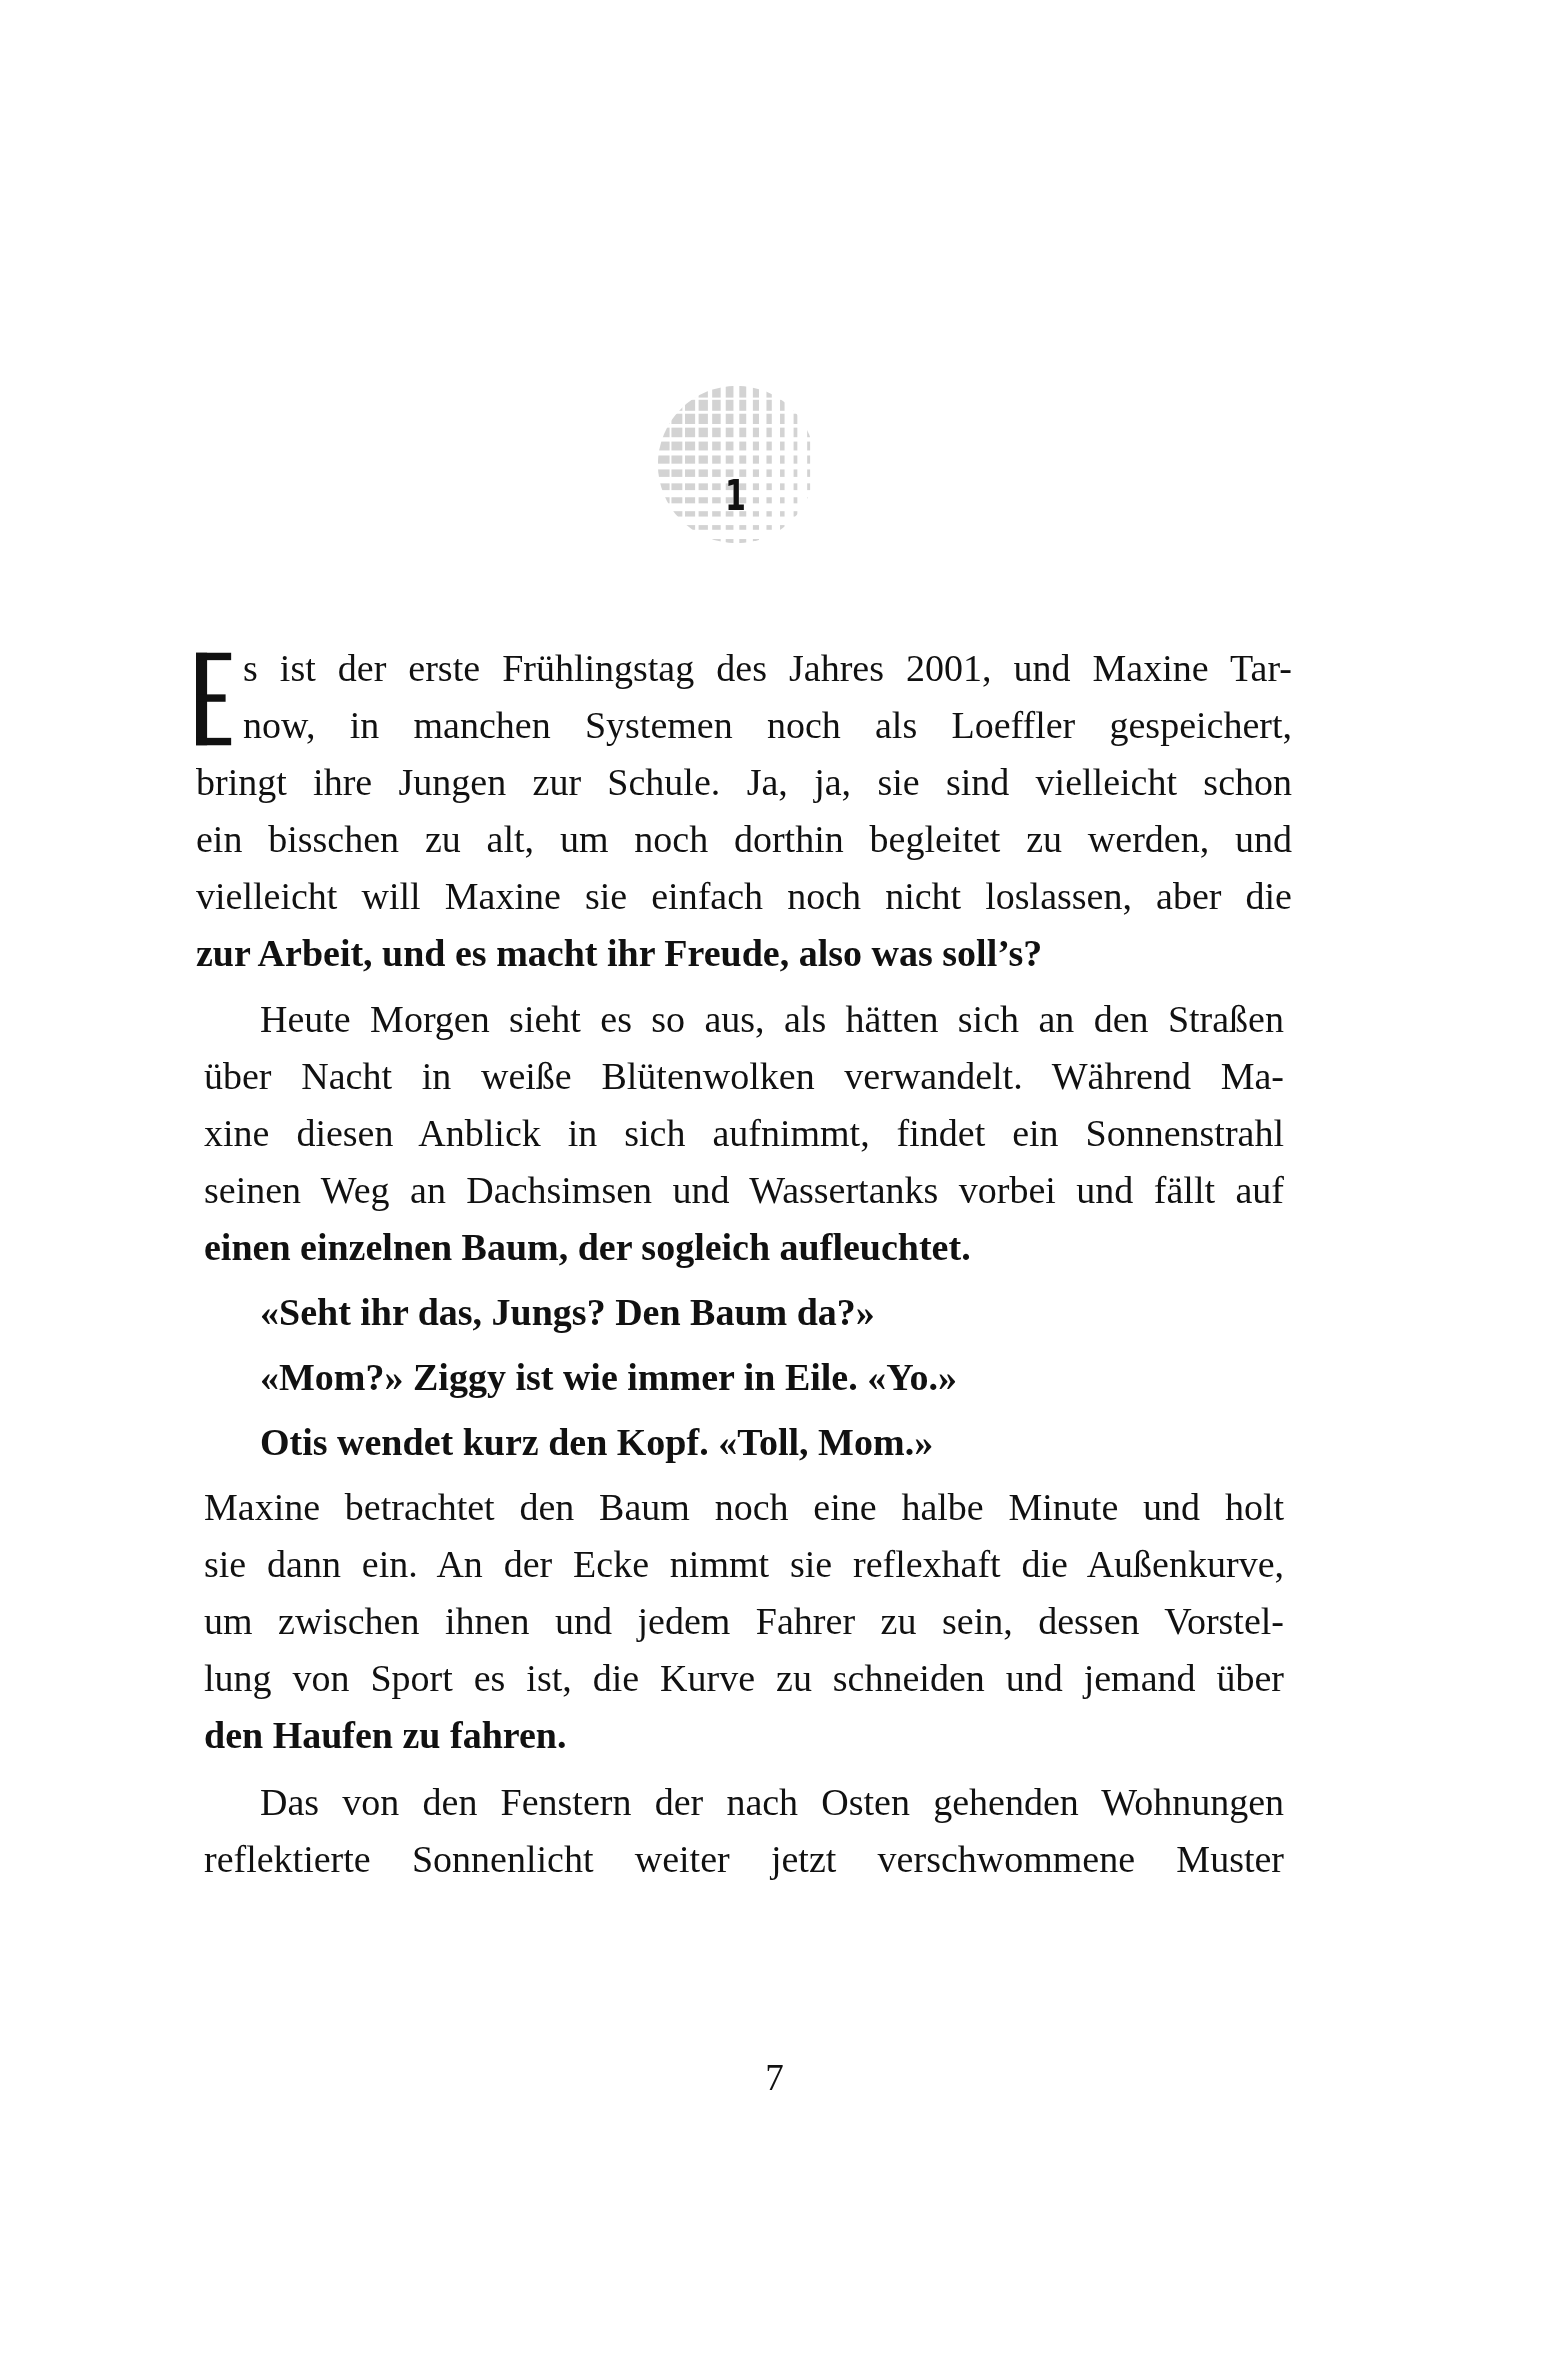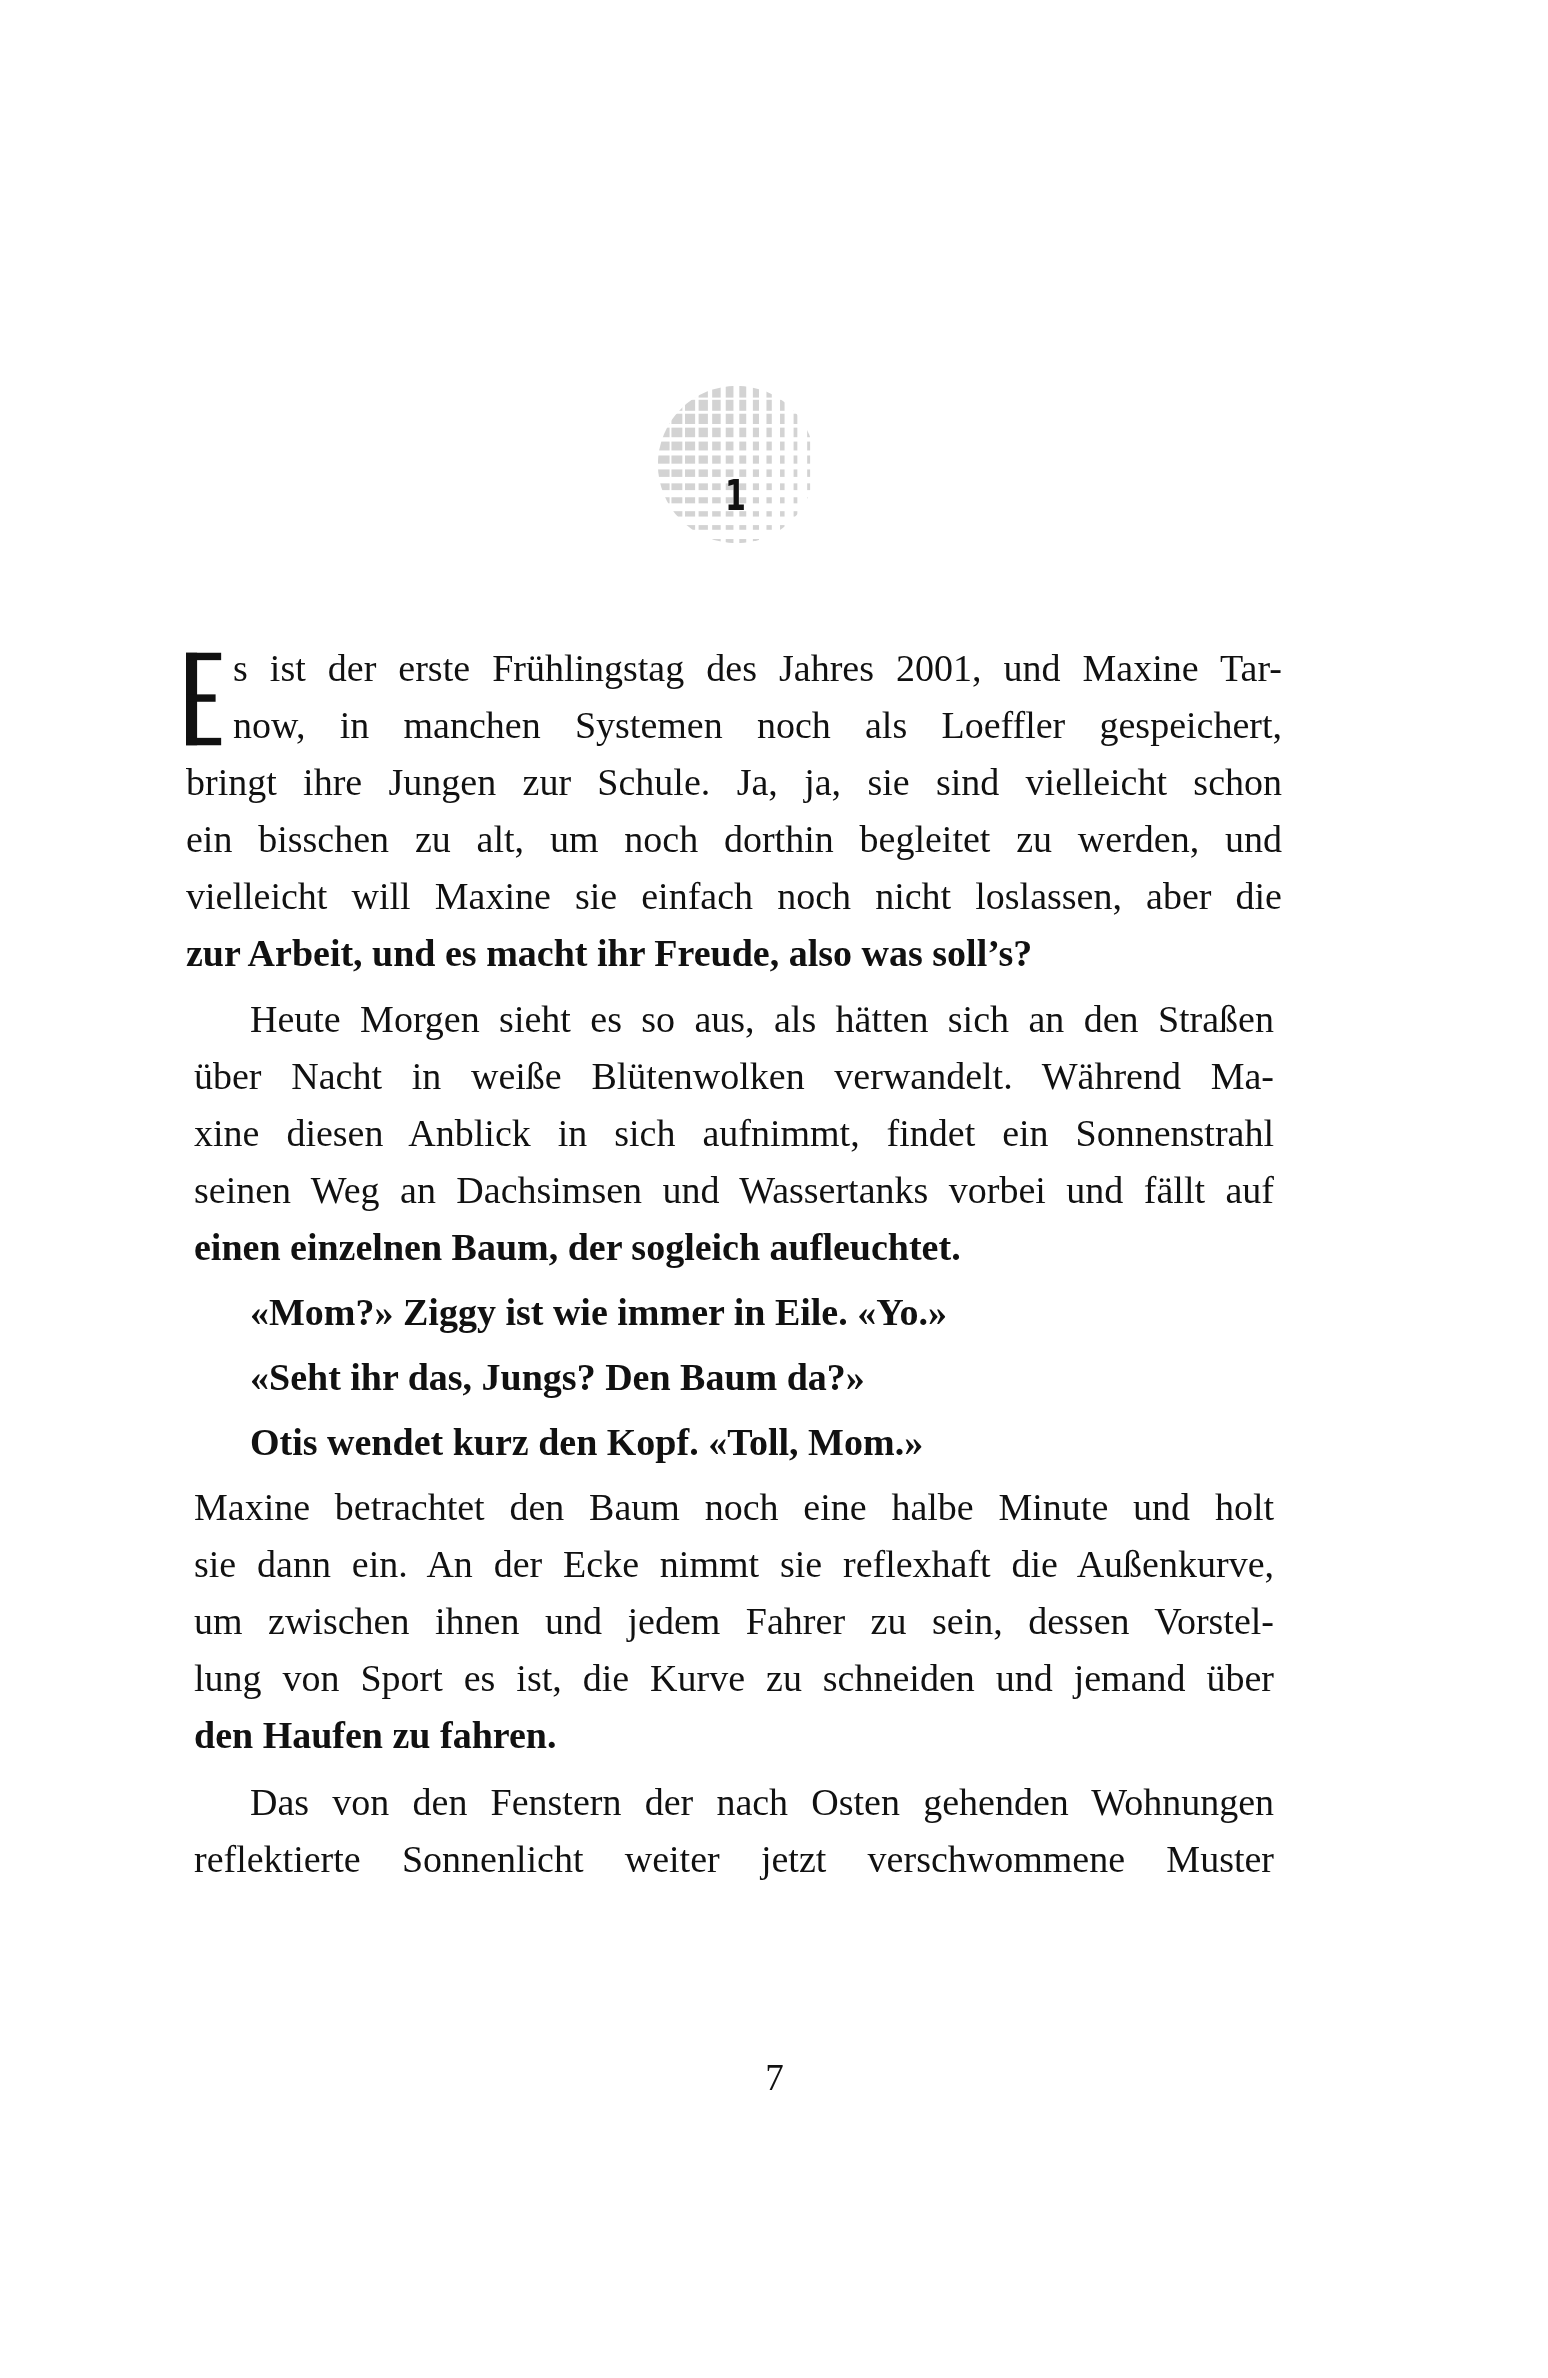--- a/index.html
+++ b/index.html
@@ -46,21 +46,21 @@
     }
     .chapter-number span {
       position: absolute;
       left: 69px;
       top: 90px;
       transform: scaleX(0.7);
       transform-origin: left top;
     }
     .text-block {
       position: absolute;
-      left: 186px;
+      left: 196px;
       top: 640px;
       width: 1096px;
       font-family: "Liberation Serif", serif;
       font-size: 38px;
       line-height: 57px;
       color: #111111;
     }
     .para {
       margin: 8px;
       text-align: justify;
@@ -290,25 +290,25 @@
 
     <div class="para gap-before">
       <span class="line indent">Heute Morgen sieht es so aus, als hätten sich an den Straßen</span>
       <span class="line">über Nacht in weiße Blütenwolken verwandelt. Während Ma-</span>
       <span class="line">xine diesen Anblick in sich aufnimmt, findet ein Sonnenstrahl</span>
       <span class="line">seinen Weg an Dachsimsen und Wassertanks vorbei und fällt auf</span>
       <span class="line last">einen einzelnen Baum, der sogleich aufleuchtet.</span>
     </div>
 
     <div class="para">
+      <span class="line indent last">«Seht ihr das, Jungs? Den Baum da?»</span>
+    </div>
+
+    <div class="para">
       <span class="line indent last">«Mom?» Ziggy ist wie immer in Eile. «Yo.»</span>
-    </div>
-
-    <div class="para">
-      <span class="line indent last">«Seht ihr das, Jungs? Den Baum da?»</span>
     </div>
 
     <div class="para">
       <span class="line indent last">Otis wendet kurz den Kopf. «Toll, Mom.»</span>
     </div>
 
     <div class="para">
       <span class="line">Maxine betrachtet den Baum noch eine halbe Minute und holt</span>
       <span class="line">sie dann ein. An der Ecke nimmt sie reflexhaft die Außenkurve,</span>
       <span class="line">um zwischen ihnen und jedem Fahrer zu sein, dessen Vorstel-</span>

